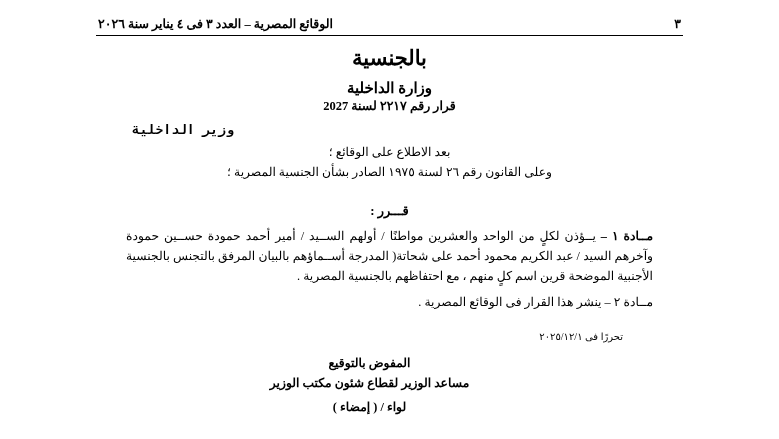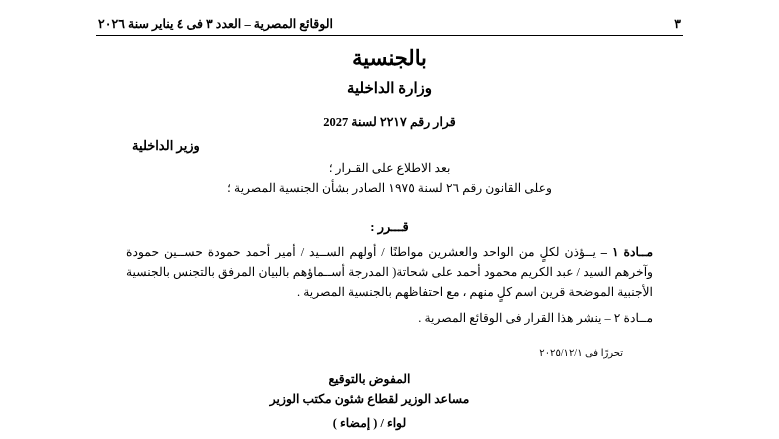--- a/index.html
+++ b/index.html
@@ -65,38 +65,39 @@
     letter-spacing: 3px;
     margin-top: 6px;
     margin-bottom: 2px;
   }
   .ministry {
     text-align: center;
     font-size: 15px;
     font-weight: bold;
     letter-spacing: 1px;
     margin-top: 8px;
-    margin-bottom: 17px;
+    margin-bottom: 1px;
   }
   .decree-no {
     text-align: center;
     font-size: 12.5px;
     font-weight: bold;
     letter-spacing: 0.5px;
     margin-bottom: 6px;
   }
 
   
   .minister-line {
     text-align: left;
     font-size: 13px;
     font-weight: bold;
     margin-top: 8px;
     margin-bottom: 5px;
     padding-left: 36px;
+    font-family: Liberation Mono, monospace;
   }
   .body-block {
     direction: rtl;
     text-align: justify;
     text-align-last: center;
     font-size: 12.3px;
     line-height: 1.62;
     padding: 0 30px 0 30px;
   }
   .body-block p {
@@ -171,21 +172,21 @@
     </div>
     <div class="header-rule"></div>
 
     <div class="doc-title">بالجنسية</div>
     <div class="ministry">وزارة الداخلية</div>
     <div class="decree-no">قرار رقم ٢٢١٧ لسنة 2027</div>
 
     <div class="minister-line">وزير الداخلية</div>
 
     <div class="body-block">
-      <p>بعد الاطلاع على القـرار ؛</p>
+      <p>بعد الاطلاع على الوقائع ؛</p>
       <p>وعلى القانون رقم ٢٦ لسنة ١٩٧٥ الصادر بشأن الجنسية المصرية ؛</p>
     </div>
 
     <div class="center-line">قـــرر :</div>
 
     <div class="article">
       <span class="lbl">مــادة ١ –</span>
       <span>يــؤذن لكلٍ من الواحد والعشرين مواطنًا / أولهم الســيد / أمير أحمد حمودة حســين حمودة وآخرهم السيد / عبد الكريم محمود أحمد على شحاتة( المدرجة أســماؤهم بالبيان المرفق بالتجنس بالجنسية الأجنبية الموضحة قرين اسم كلٍ منهم ، مع احتفاظهم بالجنسية المصرية .</span>
     </div>
 

